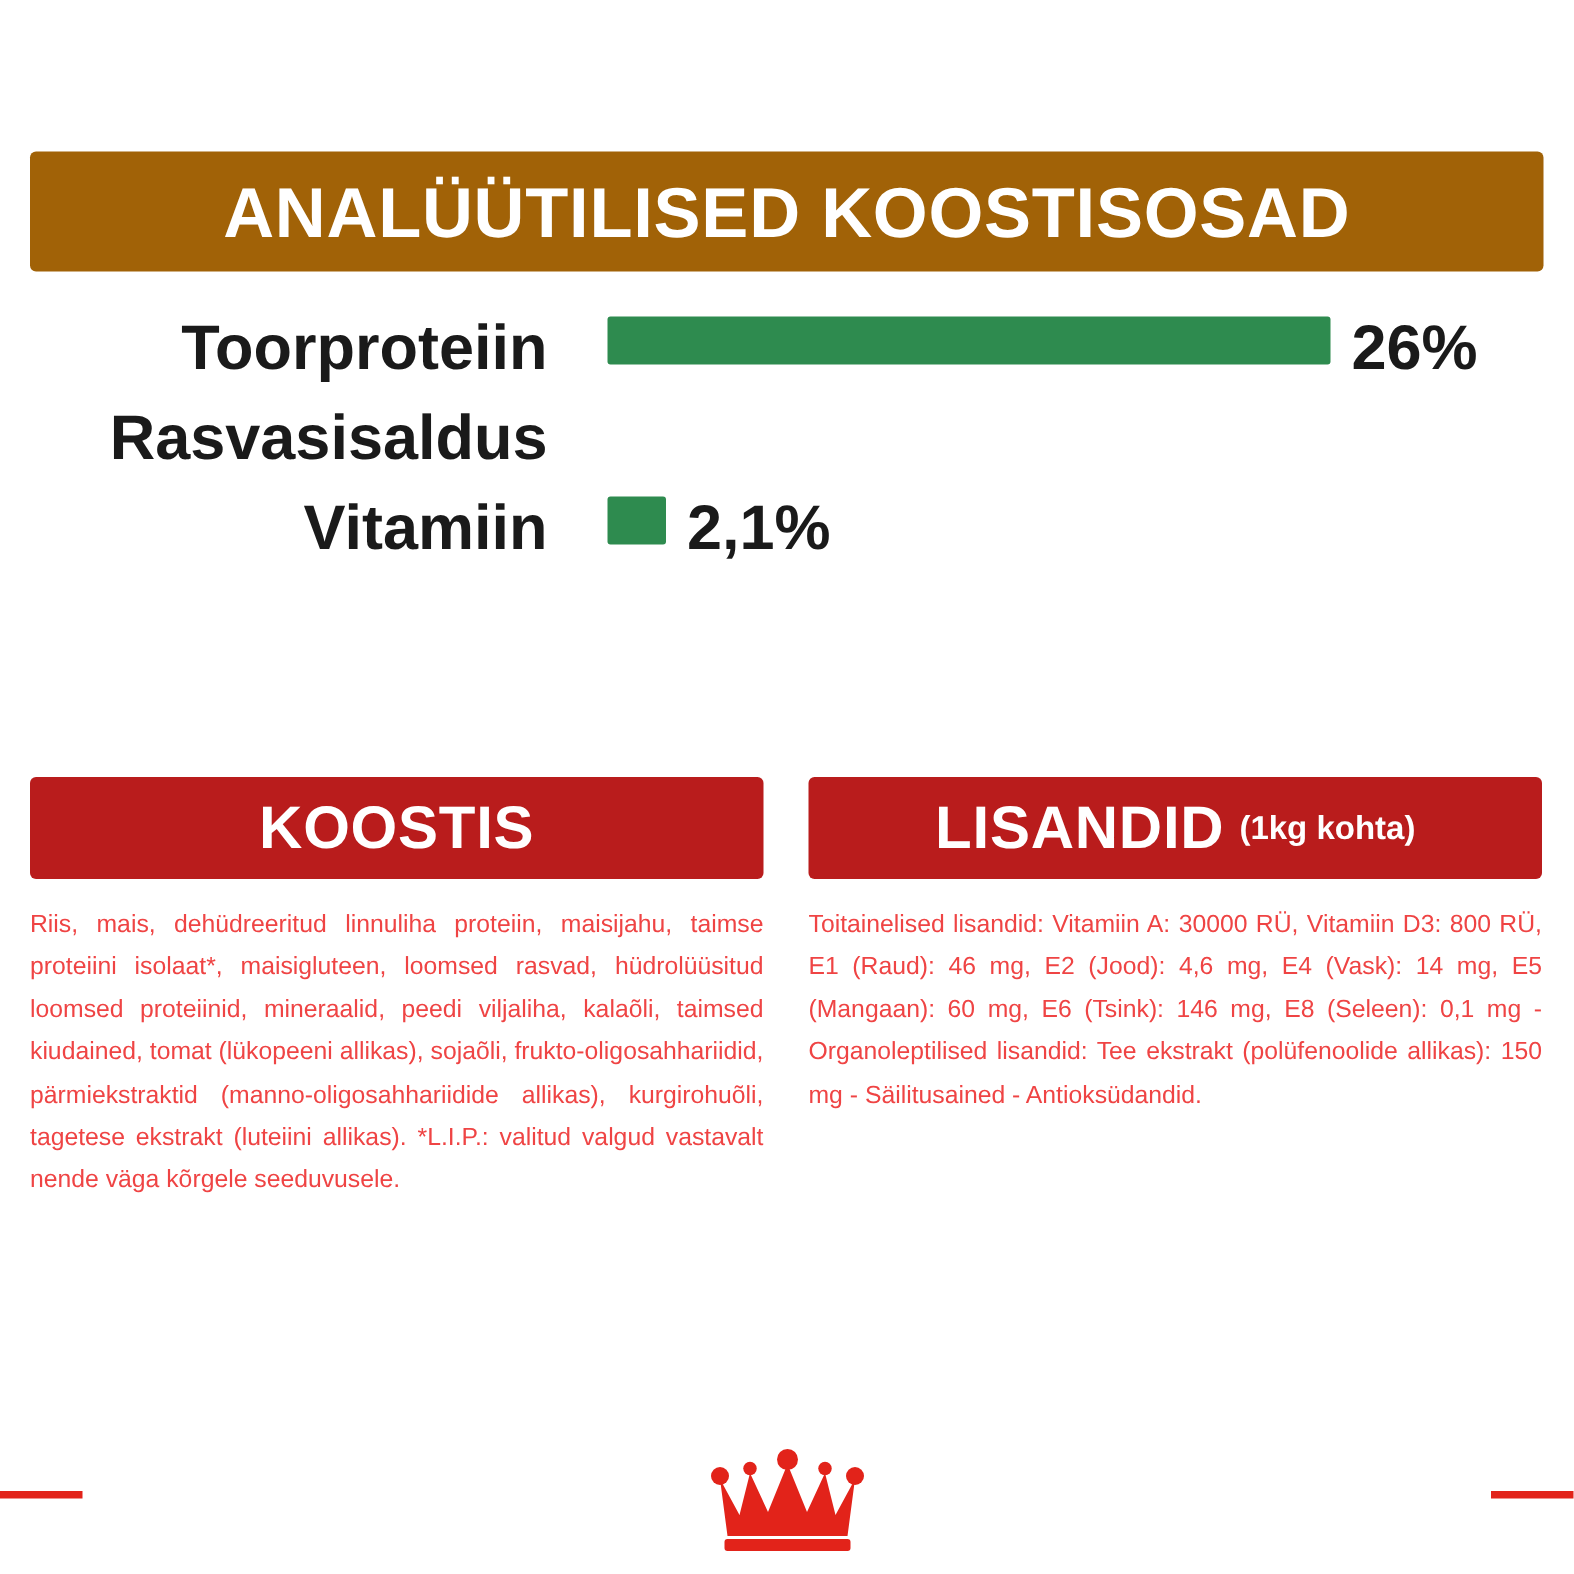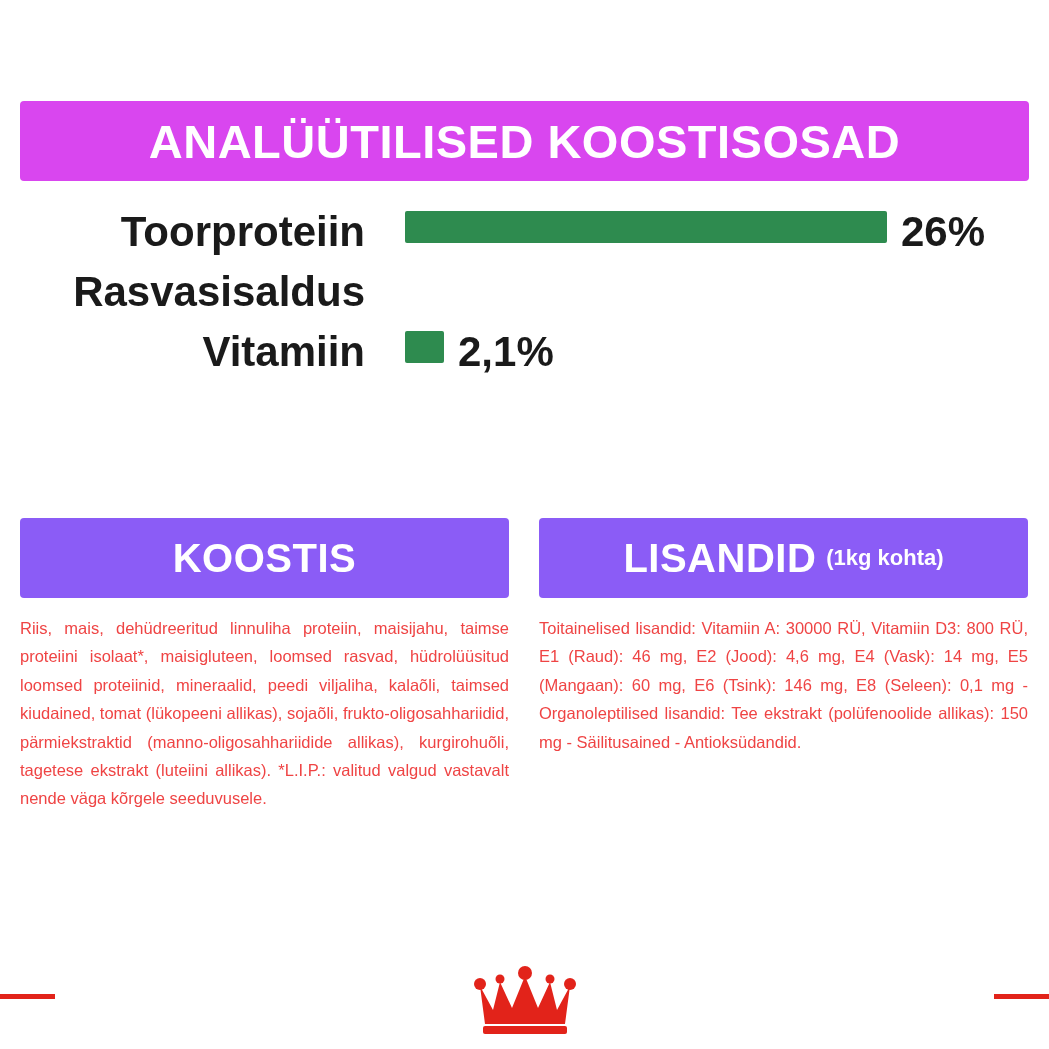--- a/index.html
+++ b/index.html
@@ -20,21 +20,21 @@
     box-sizing: border-box;
   }
 
   
   .analytic-band {
     position: absolute;
     left: 20px;
     top: 101px;
     width: 1009px;
     height: 80px;
-    background: #d946ef;
+    background: #a16207;
     border-radius: 4px;
     display: flex;
     align-items: center;
     justify-content: center;
   }
   .analytic-band-title {
     color: #ffffff;
     font-size: 47px;
     font-weight: bold;
     letter-spacing: 0.5px;
@@ -93,23 +93,23 @@
     left: 20px;
     top: 518px;
     width: 1009px;
     display: flex;
     gap: 30px;
   }
   .col {
     width: 489px;
   }
   .col-head {
-    background: #8b5cf6;
+    background: #b91c1c;
     border-radius: 4px;
-    height: 80px;
+    height: 68px;
     display: flex;
     align-items: center;
     justify-content: center;
     padding: 0 10px;
     box-sizing: border-box;
   }
   .col-head-title {
     color: #ffffff;
     font-size: 40px;
     font-weight: bold;

